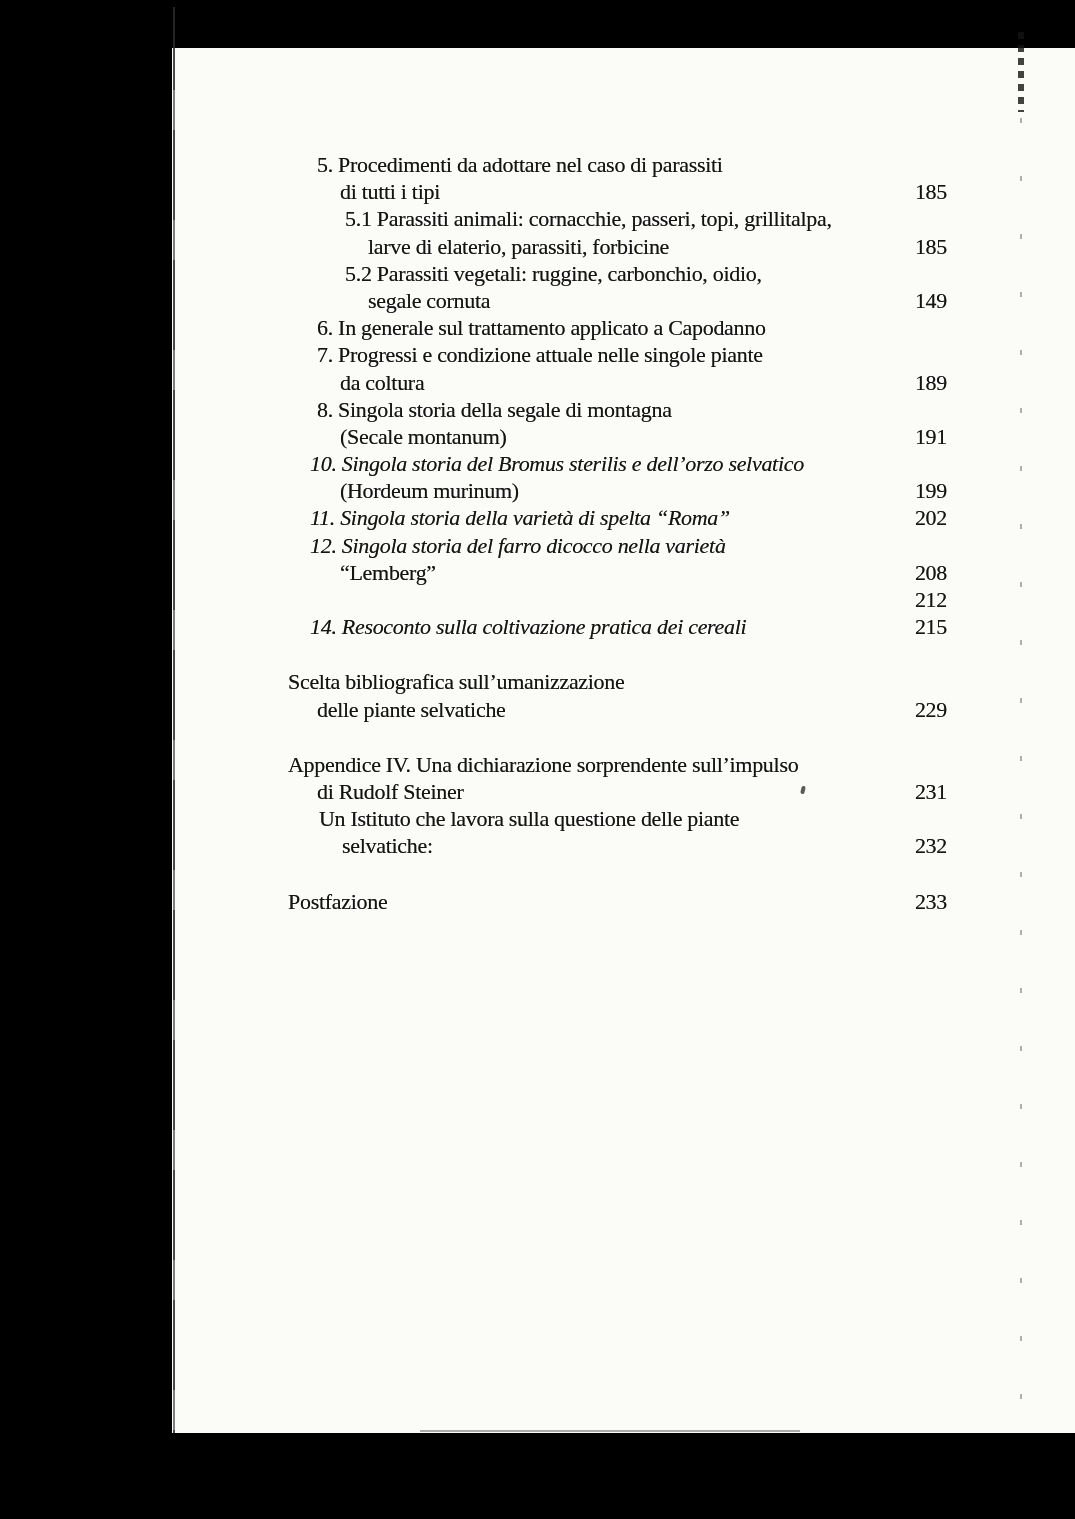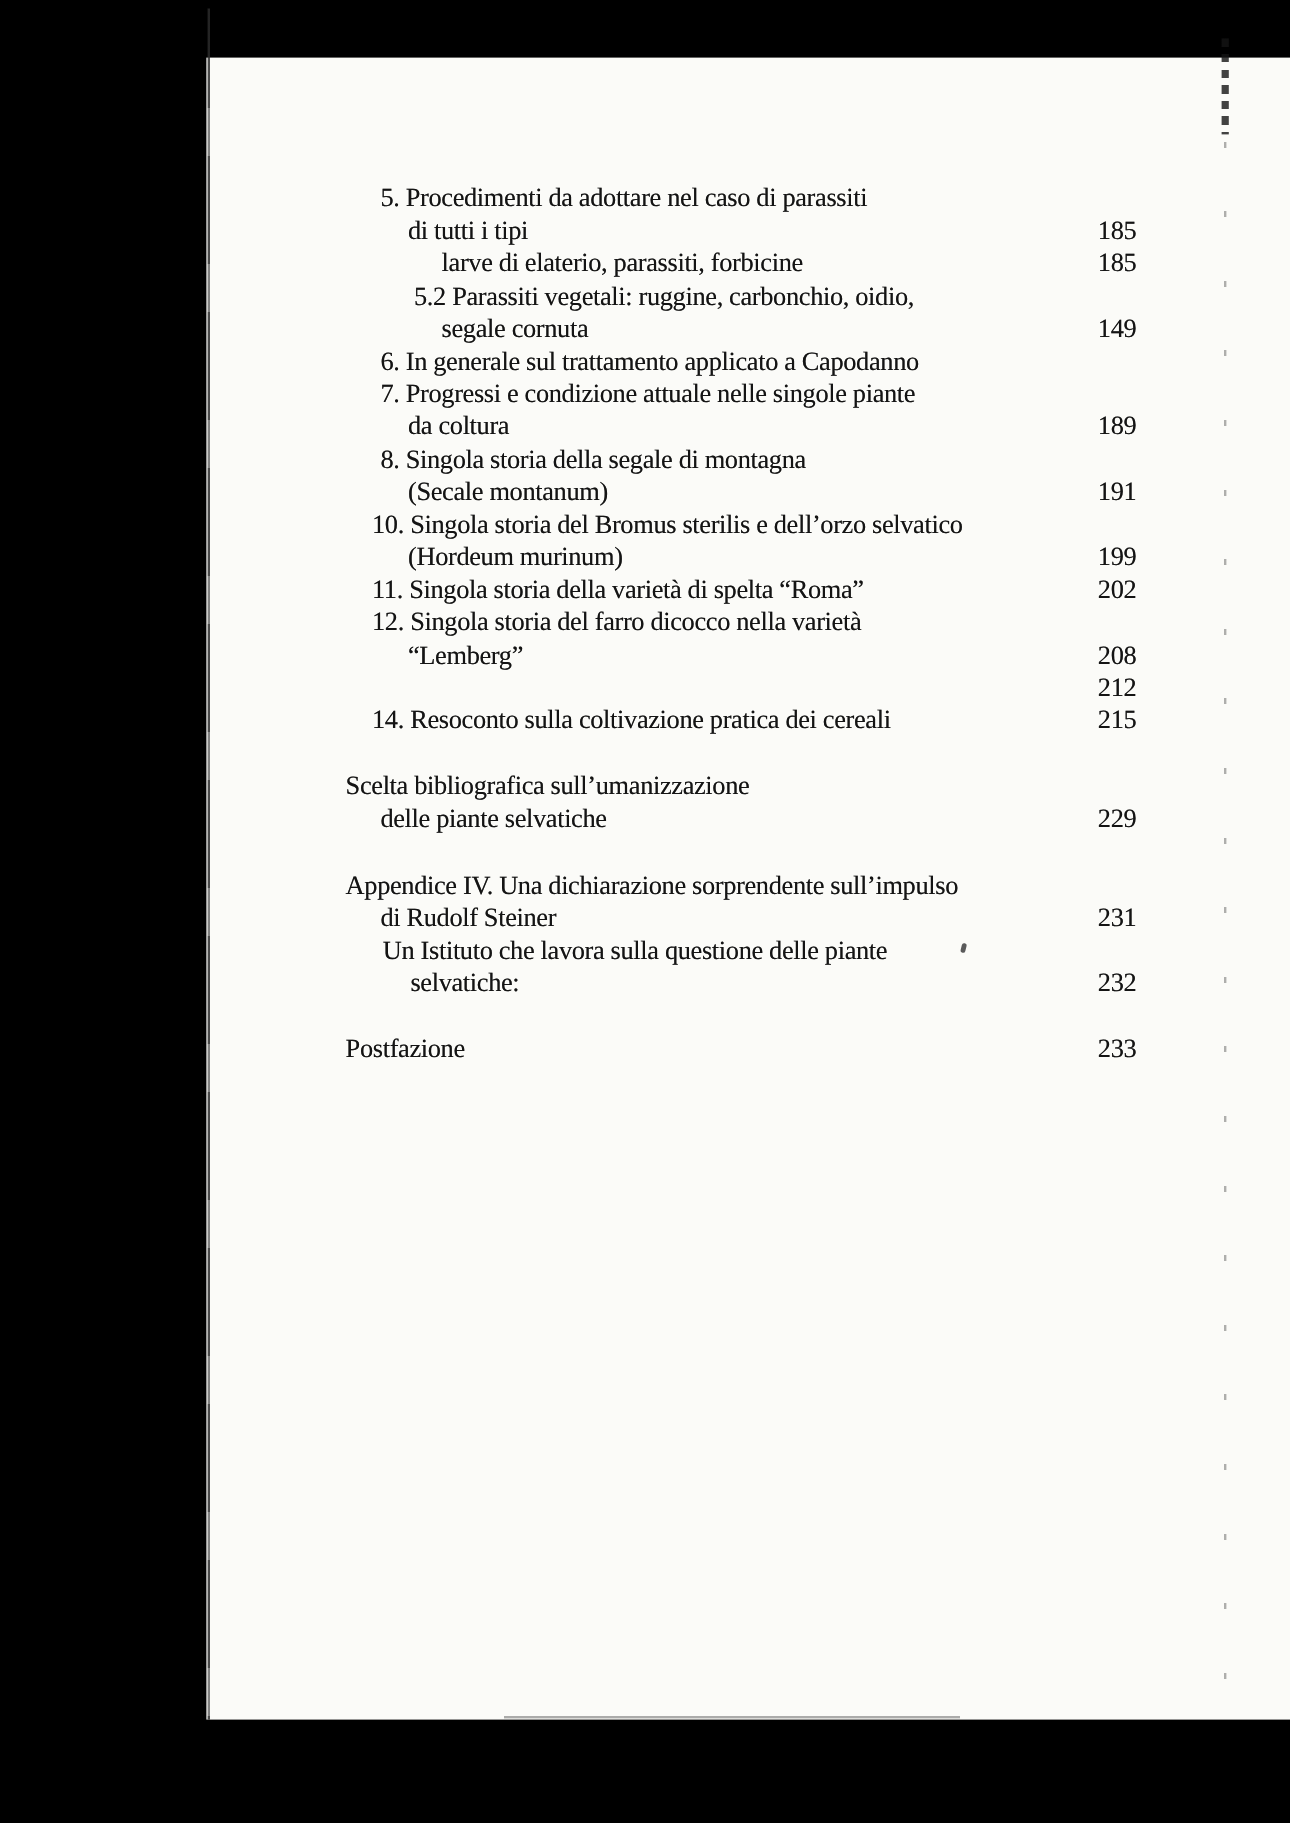--- a/index.html
+++ b/index.html
@@ -67,21 +67,21 @@
     text-shadow:0 0 .4px rgba(0,0,0,.55);
   }
   .toc-row[data-gap="1"]{margin-top:28px;}
   .toc-text{display:inline-block;}
   .toc-page{position:absolute;right:0;top:0;text-align:center;}
   .toc-row[data-level="top"]        .toc-text{padding-left:0;}
   .toc-row[data-level="topcont"]    .toc-text{padding-left:29px;}
   .toc-row[data-level="topsub"]     .toc-text{padding-left:31px;}
   .toc-row[data-level="topsubcont"] .toc-text{padding-left:54px;}
   .toc-row[data-level="num"]        .toc-text{padding-left:29px;}
-  .toc-row[data-level="num2"]       .toc-text{padding-left:22px;}
+  .toc-row[data-level="num2"]       .toc-text{padding-left:22px;font-style:italic;}
   .toc-row[data-level="cont"]       .toc-text{padding-left:52px;}
   .toc-row[data-level="sub"]        .toc-text{padding-left:57px;}
   .toc-row[data-level="subcont"]    .toc-text{padding-left:80px;}
 </style>
 </head>
 <body>
 
 <div class="canvas" style="background: rgb(0, 0, 0); color: rgb(20, 20, 20);">
   <div class="paper" style="background: rgb(251, 251, 248);">
     <div class="toc">
@@ -89,20 +89,24 @@
         <div class="toc-row" data-level="num" data-gap="0">
           <span class="toc-text">5. Procedimenti da adottare nel caso di parassiti</span>
           <span class="toc-page"></span>
         </div>
 
         <div class="toc-row" data-level="cont" data-gap="0">
           <span class="toc-text">di tutti i tipi</span>
           <span class="toc-page">185</span>
         </div>
 
+        <div class="toc-row" data-level="sub" data-gap="0">
+          <span class="toc-text">5.1 Parassiti animali: cornacchie, passeri, topi, grillitalpa,</span>
+          <span class="toc-page"></span>
+        </div>
 
         <div class="toc-row" data-level="subcont" data-gap="0">
           <span class="toc-text">larve di elaterio, parassiti, forbicine</span>
           <span class="toc-page">185</span>
         </div>
 
         <div class="toc-row" data-level="sub" data-gap="0">
           <span class="toc-text">5.2 Parassiti vegetali: ruggine, carbonchio, oidio,</span>
           <span class="toc-page"></span>
         </div>

